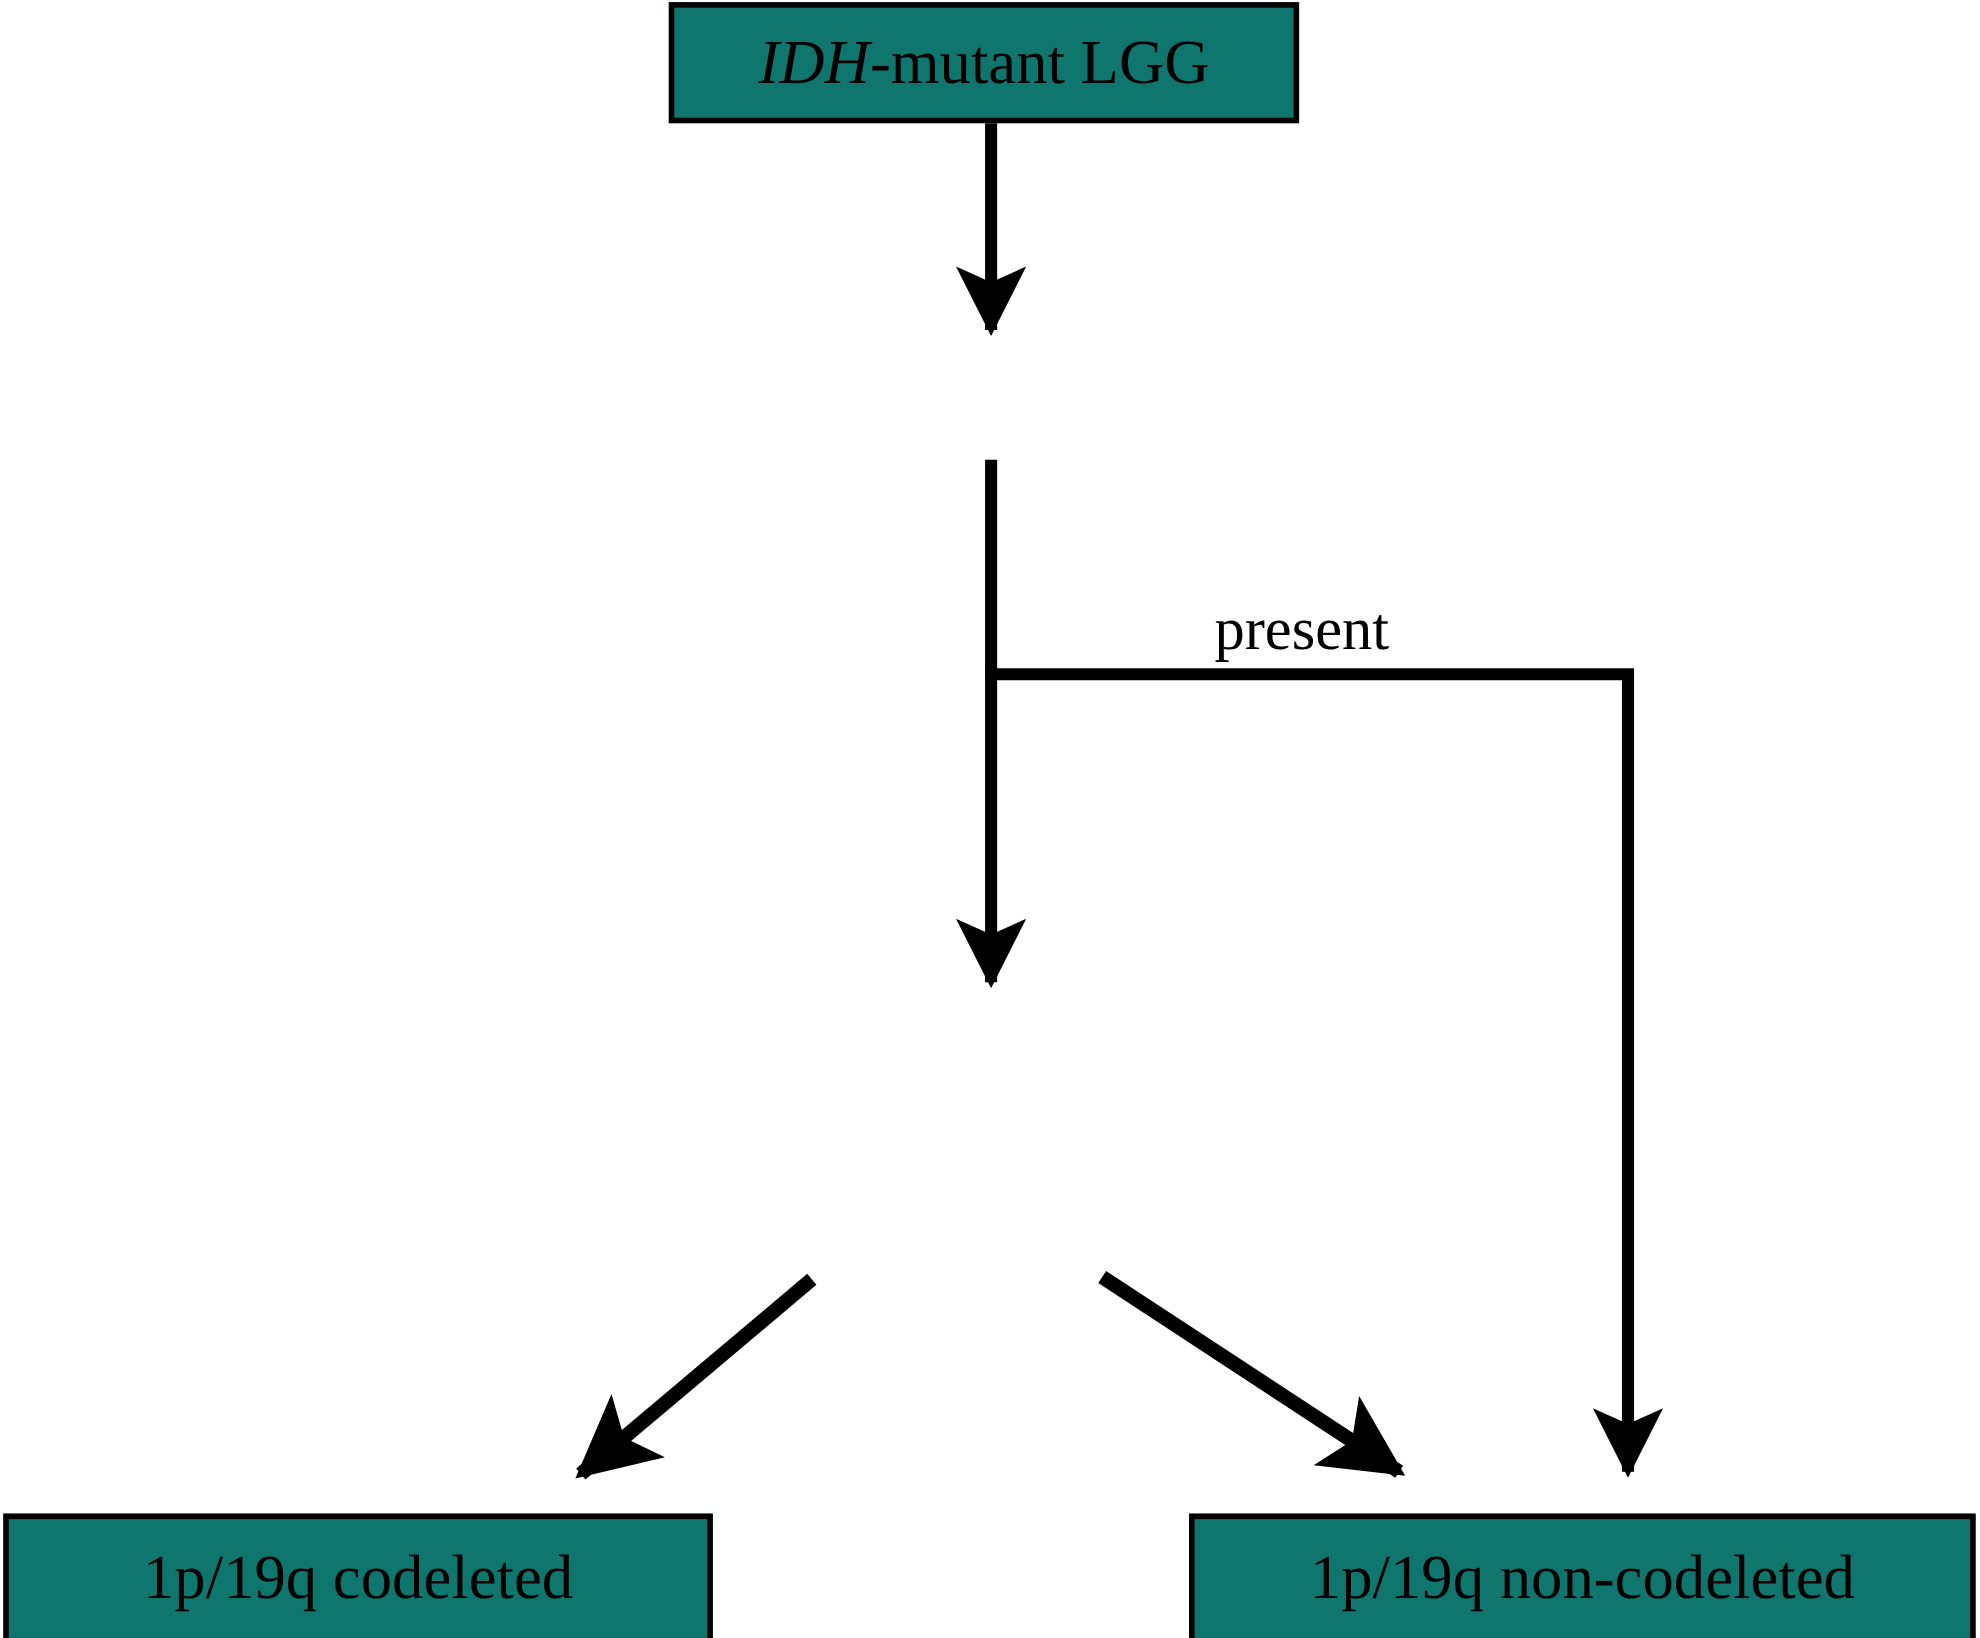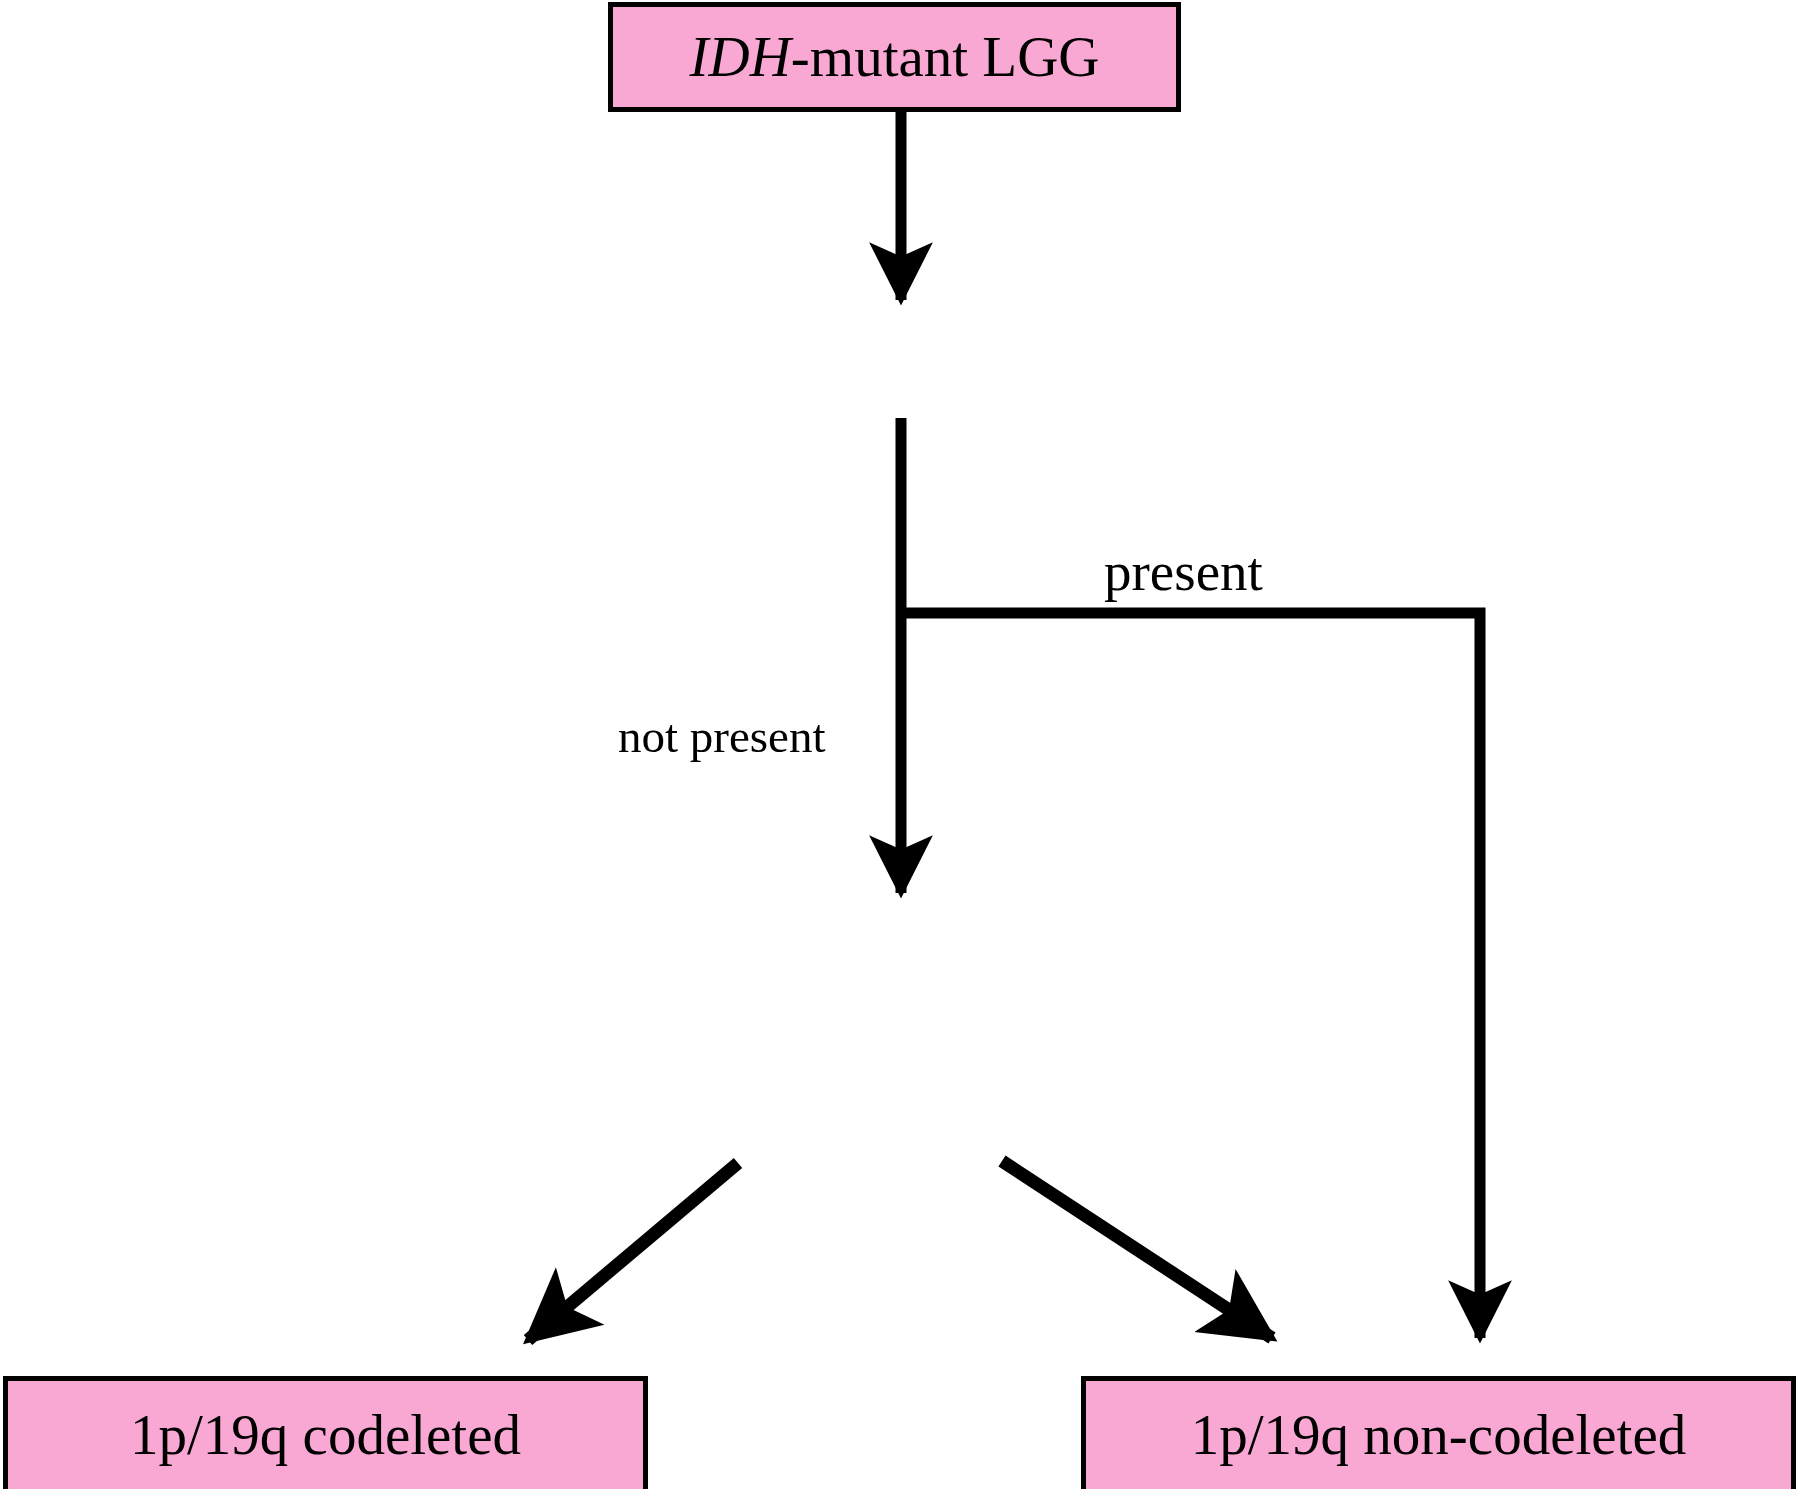--- a/index.html
+++ b/index.html
@@ -24,21 +24,21 @@
     left: 0;
     top: 0;
     width: 1800px;
     height: 1489px;
     pointer-events: none;
   }
   .node-box {
     position: absolute;
     box-sizing: border-box;
     border: 5px solid #000000;
-    background: #f9a8d4;
+    background: #0f766e;
     display: flex;
     align-items: center;
     justify-content: center;
     text-align: center;
     line-height: 1.05;
   }
   .node-text {
     position: absolute;
     text-align: center;
     line-height: 1.18;
@@ -130,21 +130,20 @@
 
   <div class="node-box" id="box-top">
     <span>
       <i class="em">IDH</i><span>-mutant LGG</span>
     </span>
   </div>
 
 
   <div class="edge-label" id="label-present">present</div>
 
-  <div class="edge-label" id="label-not-present">not present</div>
 
 
   <div class="node-box" id="box-left">
     <span>1p/19q codeleted</span>
   </div>
 
   <div class="node-box" id="box-right">
     <span>1p/19q non-codeleted</span>
   </div>
 

